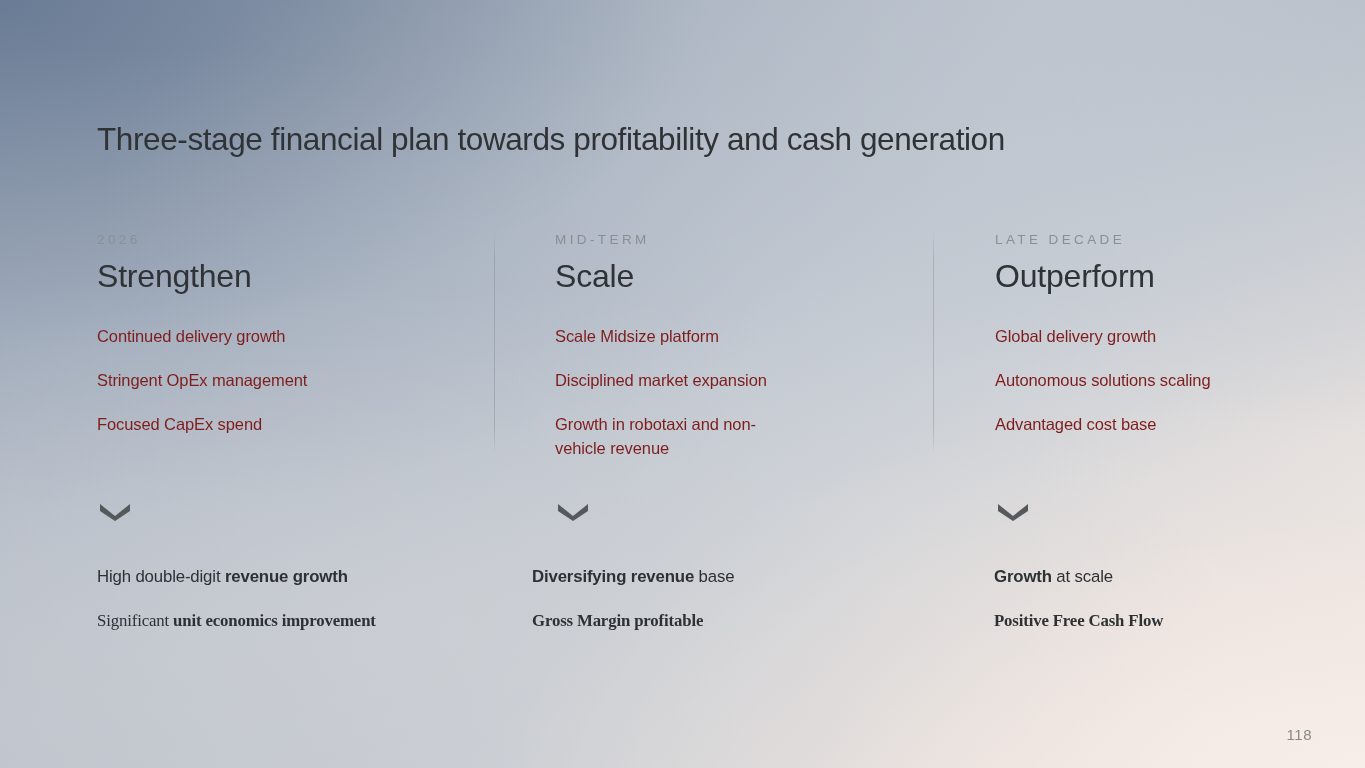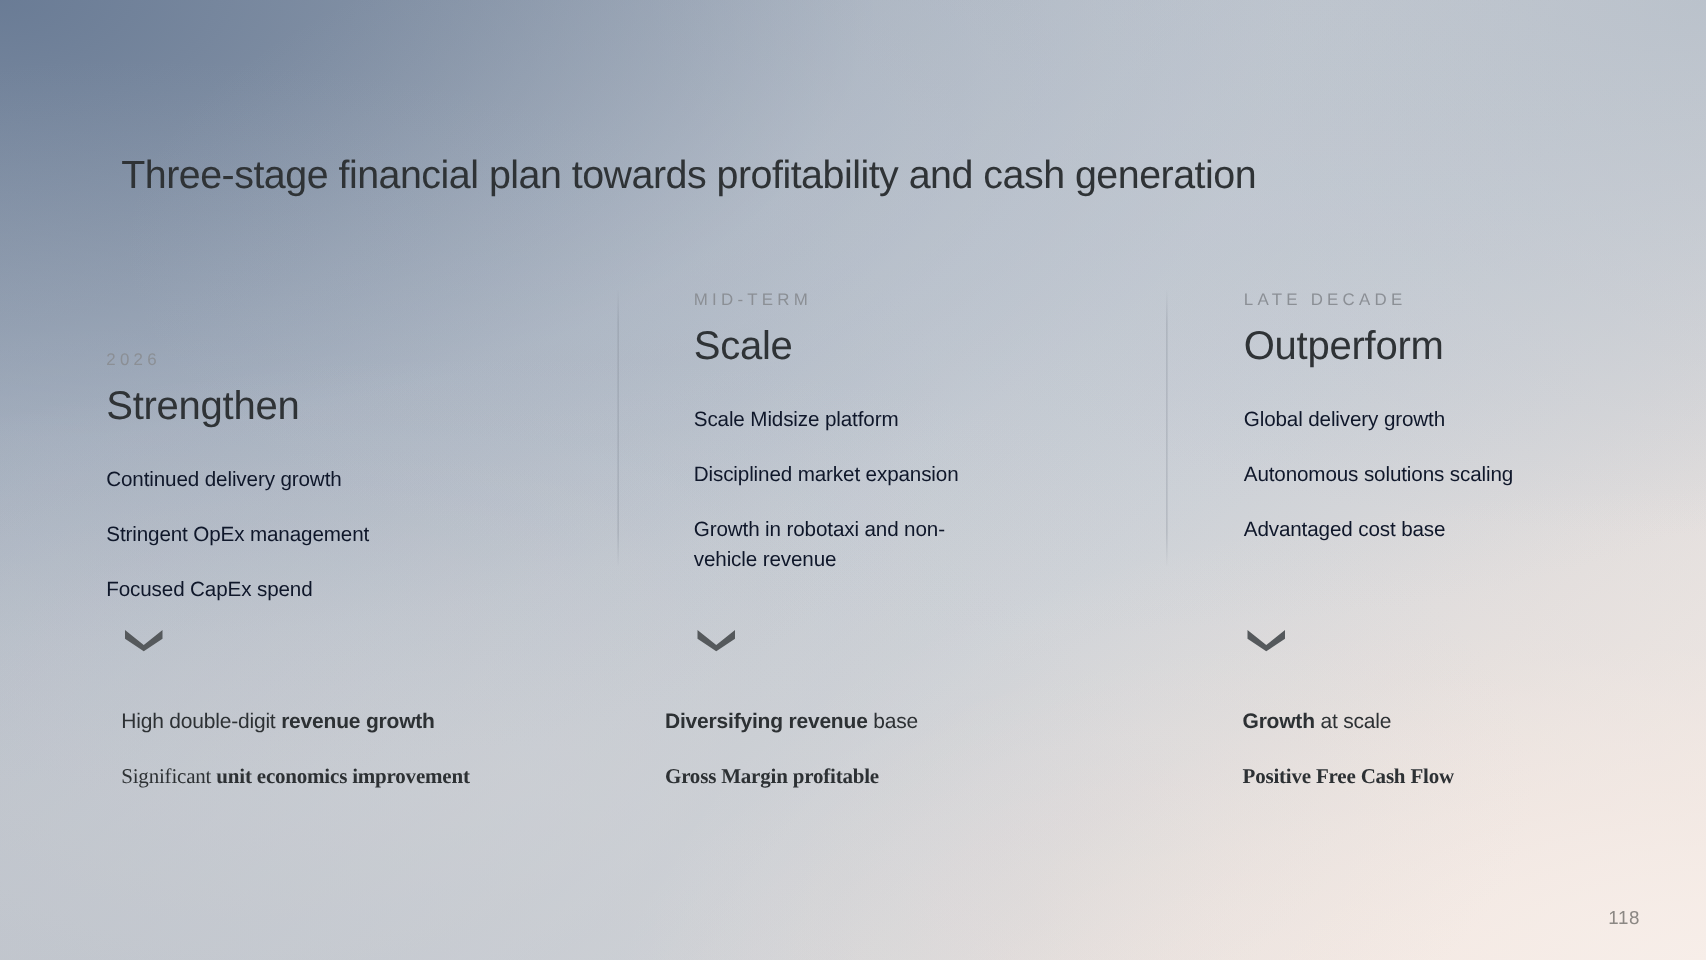--- a/index.html
+++ b/index.html
@@ -33,37 +33,37 @@
 
   
   #title {
     position:absolute; left:97px; top:105px;
     font-size:31.5px; font-weight:400; color:#2f3336;
     letter-spacing:-0.4px; white-space:nowrap;margin-top:16px;
   }
 
   
   .col { position:absolute; top:232px; }
-  #col-0 { left:85px;  width:375px;margin-top:48px; }
+  #col-0 { left:97px;  width:375px; }
   #col-1 { left:555px; width:365px; }
   #col-2 { left:995px; width:365px; }
 
   .eyebrow {
     font-size:13.5px; font-weight:400; color:#8b8f95;
     letter-spacing:3.4px; text-transform:uppercase;
     margin-bottom:11px;
   }
   .stage-name {
     font-size:32px; font-weight:400; color:#2f3336;
     letter-spacing:-0.2px;
   }
 
   .bullets { position:absolute; top:93px; left:0; width:100%; }
   .bullet {
-    font-size:16.5px; font-weight:400; color:#0f172a;
+    font-size:16.5px; font-weight:400; color:#7f1d1d;
     line-height:23.5px; margin-bottom:20.5px;
     letter-spacing:-0.1px;
   }
   .bullet:last-child { margin-bottom:0; }
 
   
   .divider {
     position:absolute; top:232px; width:1px; height:221px;
     background:linear-gradient(to bottom, rgba(120,128,140,0.02), rgba(120,128,140,0.36) 12%, rgba(120,128,140,0.36) 88%, rgba(120,128,140,0.02));
   }

